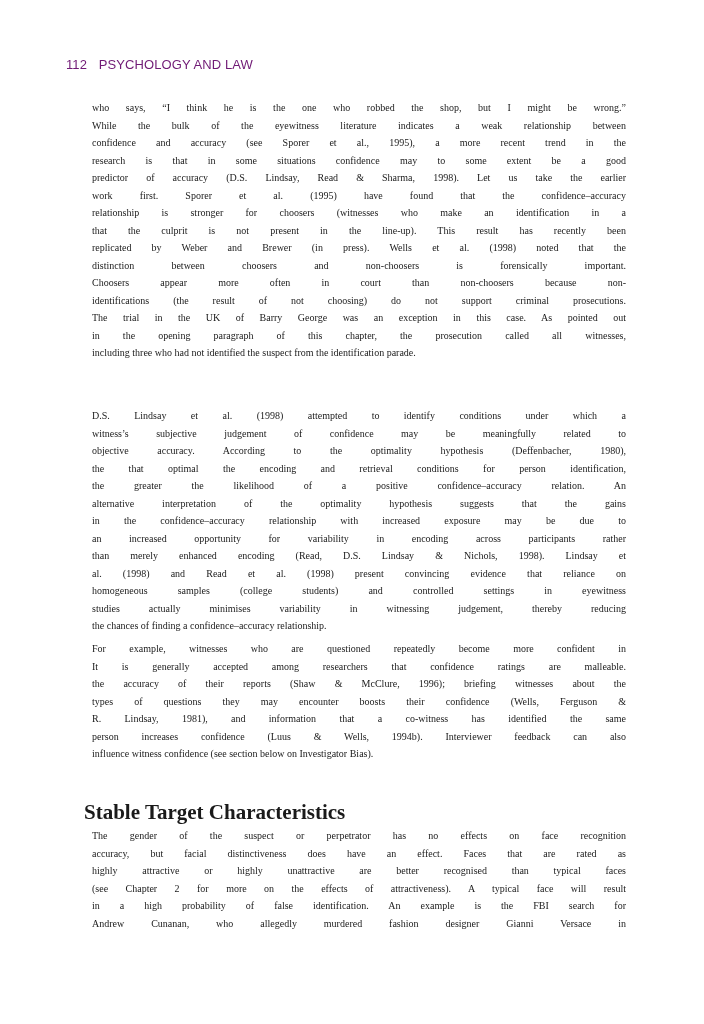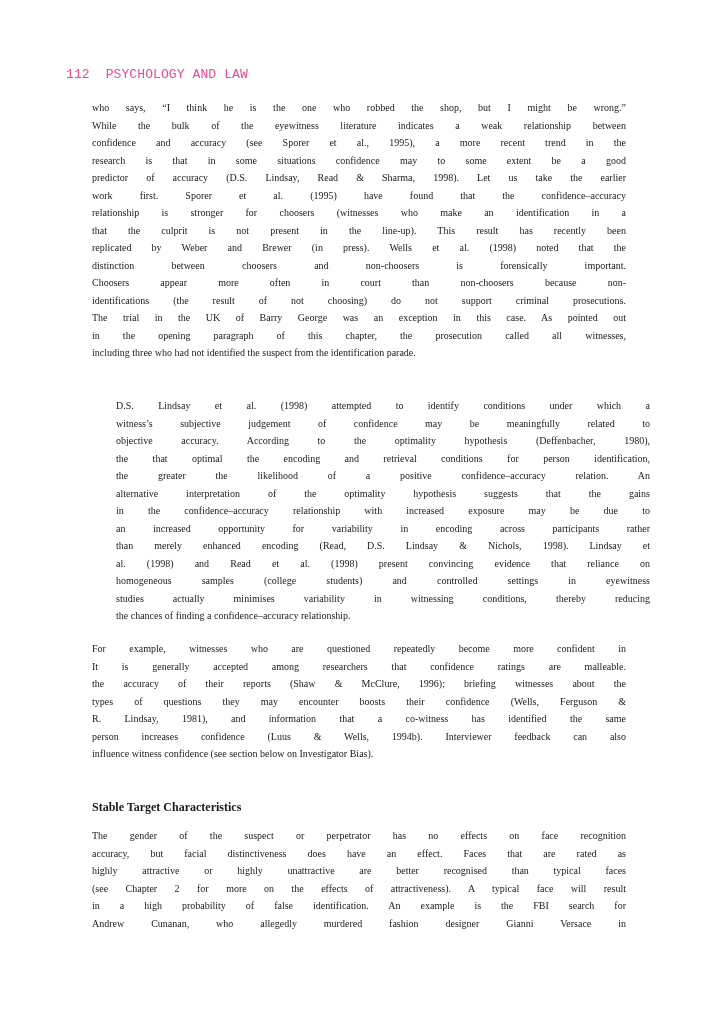--- a/index.html
+++ b/index.html
@@ -1,37 +1,37 @@
 <!DOCTYPE html>
 <html><head>
   <meta charset="utf-8">
   <style>
     html, body { margin: 0; padding: 0; background: #ffffff; }
     body { width: 704px; height: 1024px; position: relative; overflow: hidden; color: #1a1a1a; }
     .running-head {
-      position: absolute; left: 66px; top: 67px;
-      font-family: Liberation Mono, monospace; font-size: 13px; letter-spacing: 0.1px;
-      color: #ec4899;
+      position: absolute; left: 66px; top: 57px;
+      font-family: Liberation Sans, sans-serif; font-size: 13px; letter-spacing: 0.1px;
+      color: #701a75;
     }
     .running-head .page-num { margin-right: 8px; }
     .text-block {
       position: absolute; left: 92px; width: 534px;
       font-family: "Liberation Serif", serif; font-size: 10px; line-height: 17.5px;
     }
     .line {
       display: block; text-align: justify; text-align-last: justify;
       white-space: nowrap; height: 17.5px; overflow: visible;
     }
     .line.last { text-align-last: left; }
     .para-1 { top: 99px; }
-    .para-2 { top: 397px; margin-left: 24px; }
+    .para-2 { top: 407px; }
     .para-3 { top: 640px; }
     .section-heading {
-      position: absolute; left: 92px; top: 800px;
-      font-family: "Liberation Serif", serif; font-weight: bold; font-size: 12px;
+      position: absolute; left: 84px; top: 800px;
+      font-family: "Liberation Serif", serif; font-weight: bold; font-size: 21px;
     }
     .para-4 { top: 827px; }
   </style>
 </head>
 <body>
 
 <div class="running-head">
   <span class="page-num">112</span>
   <span>PSYCHOLOGY AND LAW</span>
 </div>
@@ -58,21 +58,21 @@
     <span class="line">witness’s subjective judgement of confidence may be meaningfully related to</span>
     <span class="line">objective accuracy. According to the optimality hypothesis (Deffenbacher, 1980),</span>
     <span class="line">the that optimal the encoding and retrieval conditions for person identification,</span>
     <span class="line">the greater the likelihood of a positive confidence–accuracy relation. An</span>
     <span class="line">alternative interpretation of the optimality hypothesis suggests that the gains</span>
     <span class="line">in the confidence–accuracy relationship with increased exposure may be due to</span>
     <span class="line">an increased opportunity for variability in encoding across participants rather</span>
     <span class="line">than merely enhanced encoding (Read, D.S. Lindsay &amp; Nichols, 1998). Lindsay et</span>
     <span class="line">al. (1998) and Read et al. (1998) present convincing evidence that reliance on</span>
     <span class="line">homogeneous samples (college students) and controlled settings in eyewitness</span>
-    <span class="line">studies actually minimises variability in witnessing conditions, thereby reducing</span>
+    <span class="line">studies actually minimises variability in witnessing judgement, thereby reducing</span>
     <span class="line last">the chances of finding a confidence–accuracy relationship.</span>
   </div>
 <div class="text-block para-3">
     <span class="line">For example, witnesses who are questioned repeatedly become more confident in</span>
     <span class="line">It is generally accepted among researchers that confidence ratings are malleable.</span>
     <span class="line">the accuracy of their reports (Shaw &amp; McClure, 1996); briefing witnesses about the</span>
     <span class="line">types of questions they may encounter boosts their confidence (Wells, Ferguson &amp;</span>
     <span class="line">R. Lindsay, 1981), and information that a co-witness has identified the same</span>
     <span class="line">person increases confidence (Luus &amp; Wells, 1994b). Interviewer feedback can also</span>
     <span class="line last">influence witness confidence (see section below on Investigator Bias).</span>

